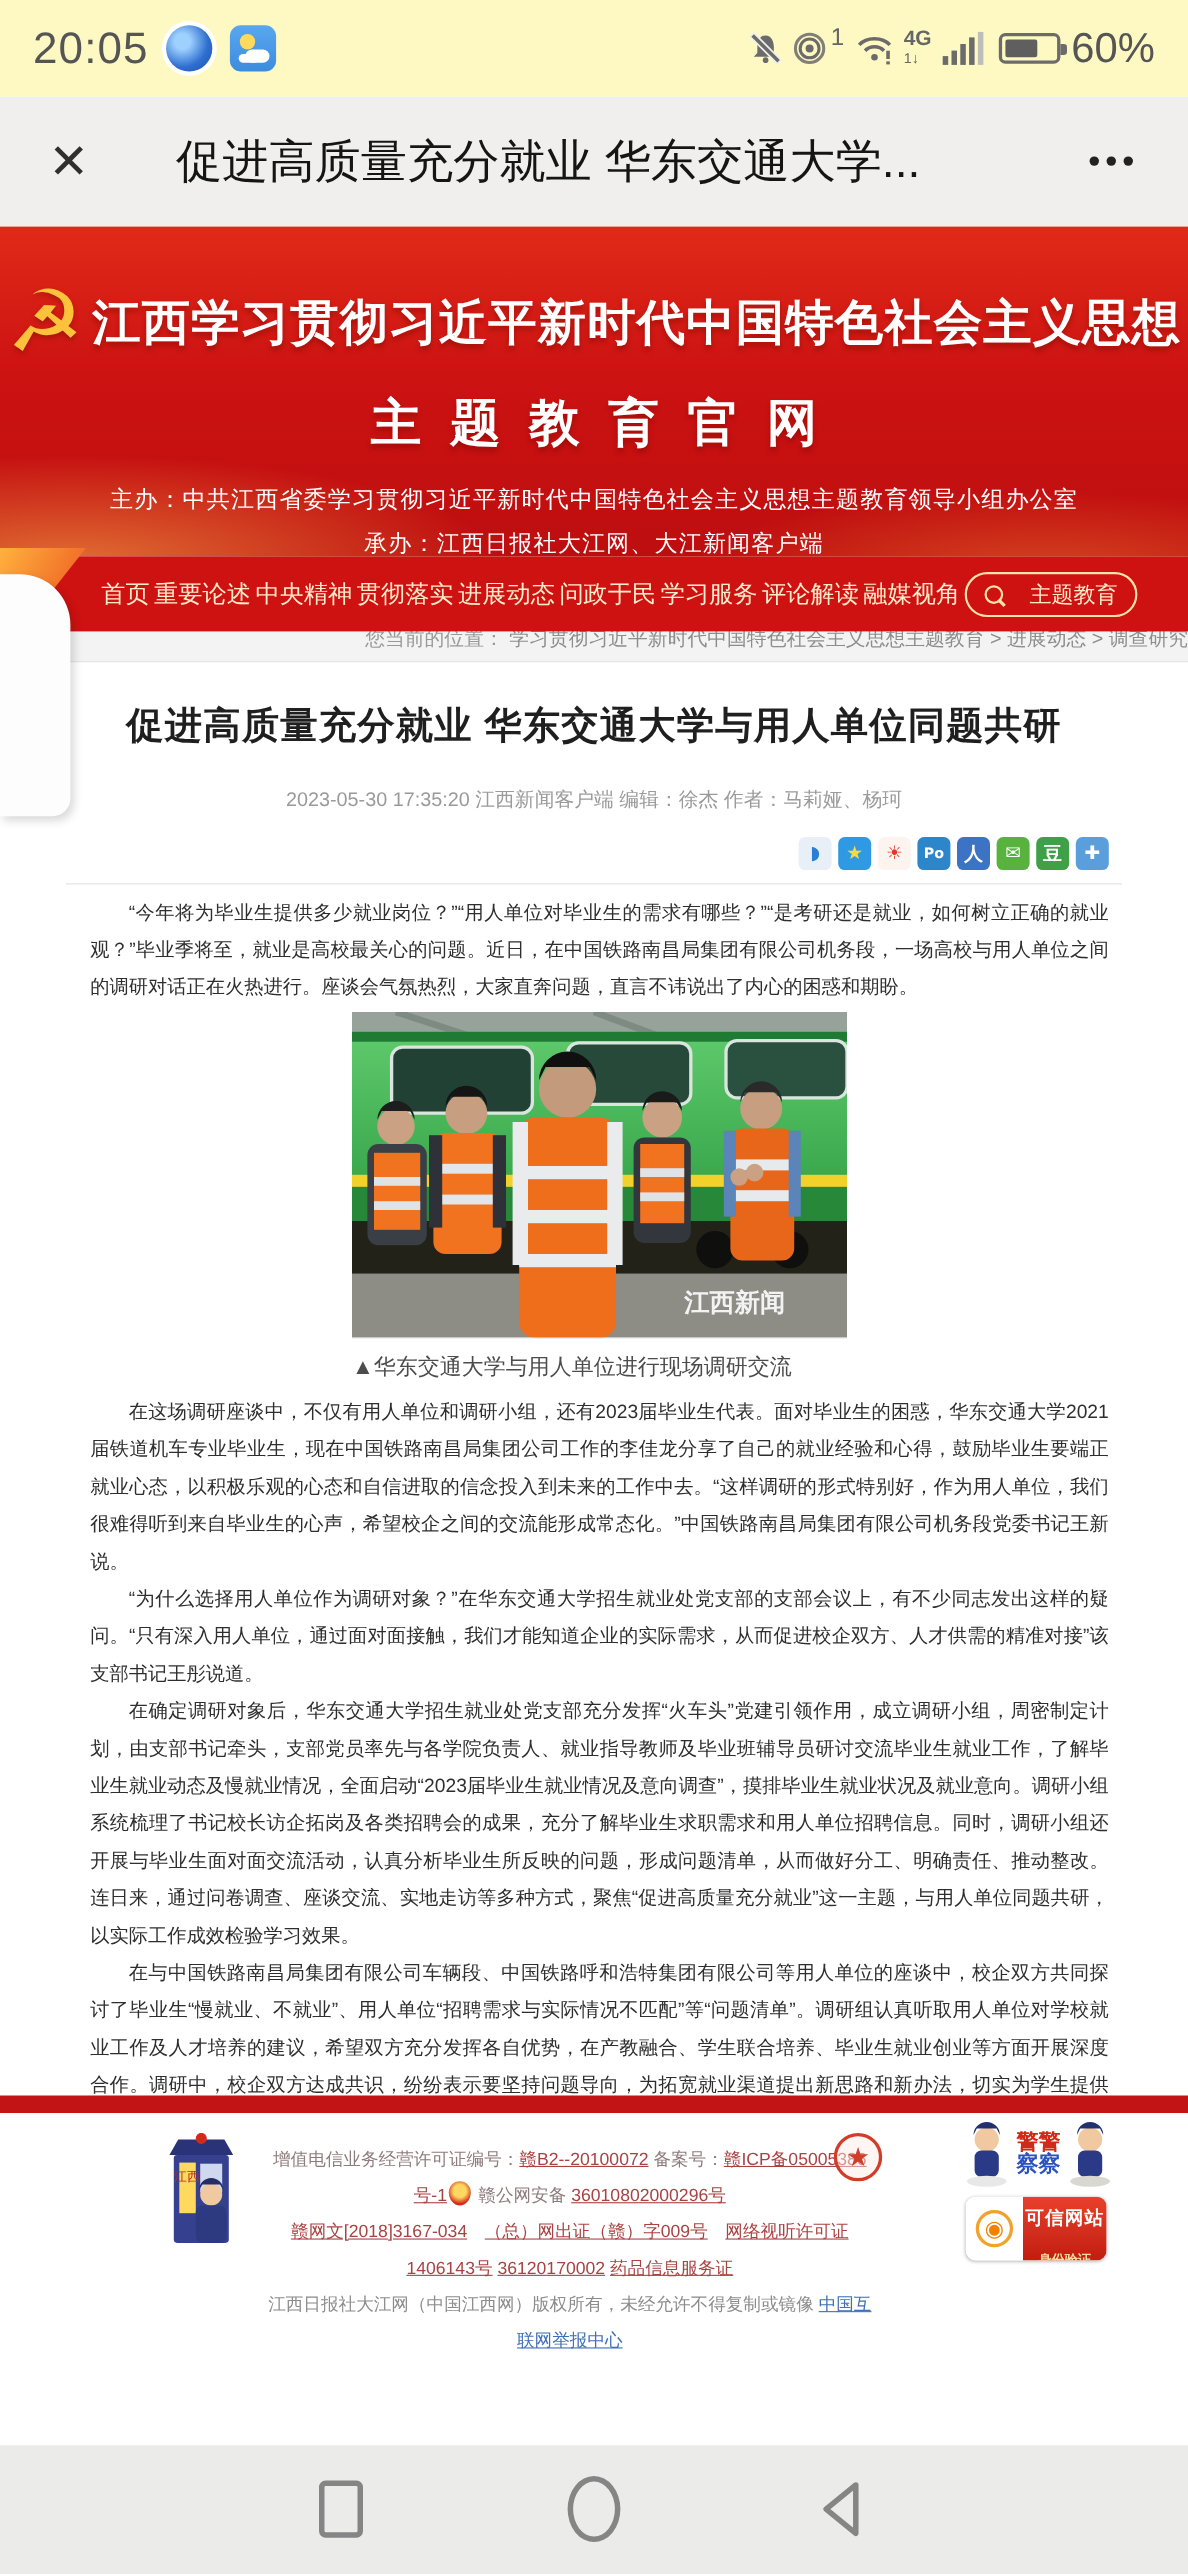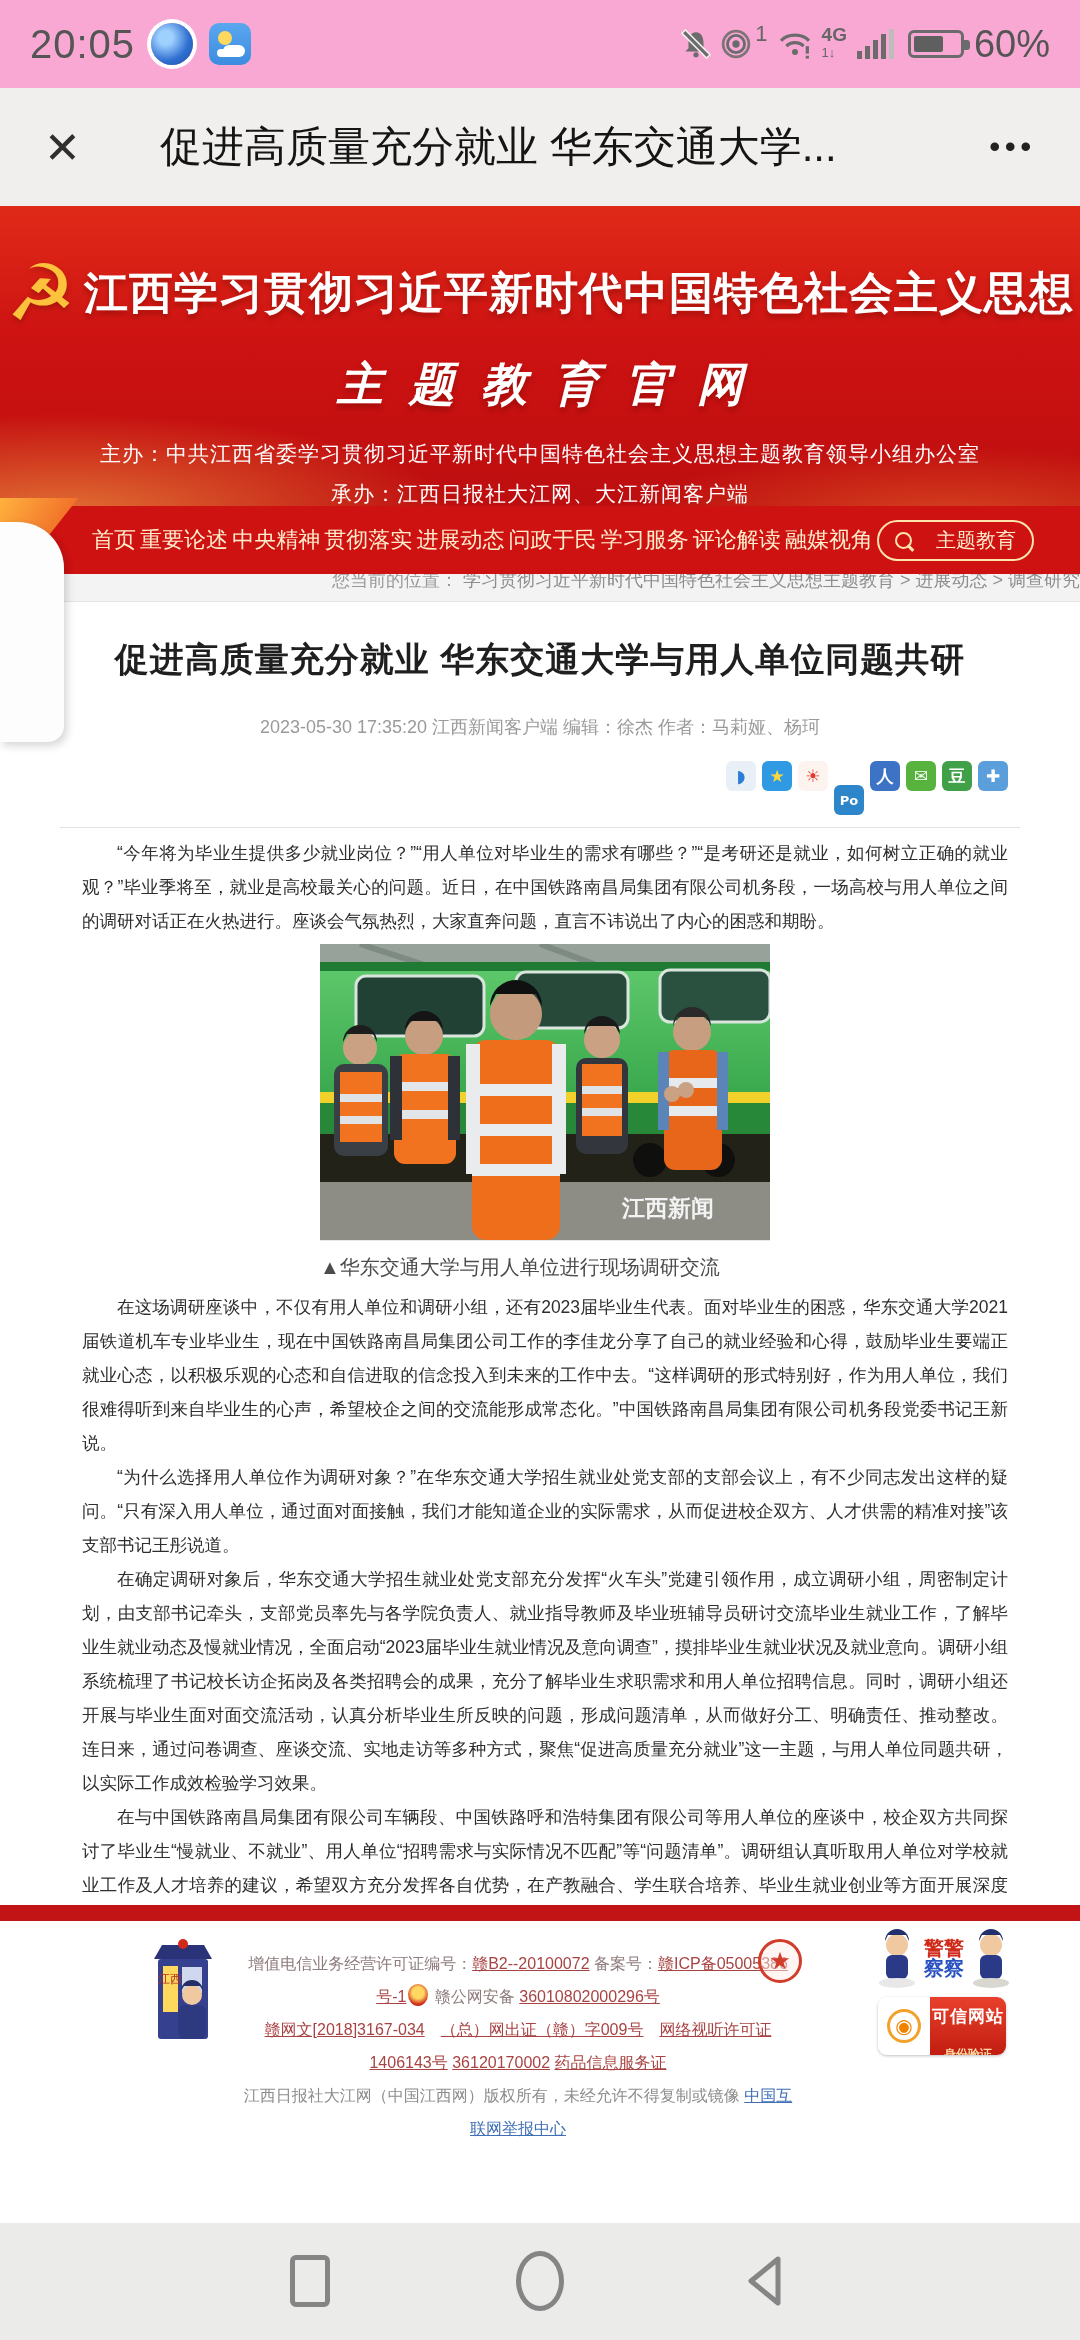--- a/index.html
+++ b/index.html
@@ -1,20 +1,20 @@
 <!DOCTYPE html>
 <html><head>
 <meta charset="utf-8">
 <style>
   * { margin:0; padding:0; box-sizing:border-box; }
   html,body { width:1080px; height:2340px; }
   body { position:relative; background:#ffffff; font-family:"Liberation Sans","DejaVu Sans",sans-serif; overflow:hidden; }
 
   
-  .status-bar { position:absolute; top:0; left:0; width:1080px; height:88px; background:#f9a8d4;
+  .status-bar { position:absolute; top:0; left:0; width:1080px; height:88px; background:#fef9c3;
     display:flex; align-items:center; padding:0 30px; color:#5c5c5c; }
   .sb-time { font-size:40px; color:#555; letter-spacing:1px; }
   .sb-app { width:42px; height:42px; border-radius:10px; margin-left:16px; display:inline-block; }
   .sb-browser { background:radial-gradient(circle at 35% 35%, #9fd1ff 0 18%, #2f6fd0 60%, #1d4fa8 100%); border-radius:50%; box-shadow:0 0 0 4px #fff; }
   .sb-weather { background:linear-gradient(180deg,#5aa7ef,#3c8ce0); position:relative; }
   .sb-weather::before { content:""; position:absolute; left:9px; top:8px; width:14px; height:14px; border-radius:50%; background:#ffd95e; }
   .sb-weather::after { content:""; position:absolute; right:6px; bottom:8px; width:22px; height:12px; border-radius:10px; background:#fff; box-shadow:-8px 2px 0 -2px #fff; }
   .sb-right { margin-left:auto; display:flex; align-items:center; gap:10px; }
   .sb-sup { font-size:22px; color:#666; margin-left:-6px; margin-top:-20px; }
   .sb-4g { font-size:19px; font-weight:bold; color:#666; line-height:16px; text-align:left; }
@@ -37,21 +37,21 @@
   
   .banner { position:absolute; top:206px; left:0; width:1080px; height:300px; overflow:hidden;
     background:linear-gradient(180deg,#e02a18 0%,#cd1212 45%,#bd0e0f 100%); }
   .banner::before { content:""; position:absolute; inset:0;
     background:radial-gradient(ellipse 60% 55% at 6% 102%, rgba(255,190,80,.55), transparent 60%),
                radial-gradient(ellipse 55% 45% at 88% 105%, rgba(255,160,60,.38), transparent 55%); }
   .bn-row1 { position:relative; display:flex; justify-content:center; align-items:center; margin-top:42px; }
   .bn-emblem { font-size:78px; color:#fcc23c; margin-right:8px; text-shadow:0 3px 5px rgba(100,20,0,.4); font-family:"DejaVu Sans",sans-serif; }
   .bn-t1 { font-size:44px; font-weight:bold; color:#fff; letter-spacing:1px; text-shadow:0 4px 5px rgba(110,10,0,.45); }
   .bn-t2 { position:relative; text-align:center; font-size:46px; font-weight:bold; color:#fff;
-    letter-spacing:26px; margin-top:16px; text-indent:26px; text-shadow:0 4px 5px rgba(110,10,0,.45);font-style:italic; }
+    letter-spacing:26px; margin-top:16px; text-indent:26px; text-shadow:0 4px 5px rgba(110,10,0,.45); }
   .bn-sub { position:relative; text-align:center; color:#ffffff; font-size:21px; margin-top:24px; letter-spacing:1px; }
   .bn-sub2 { margin-top:12px; }
 
   
   .nav { position:absolute; top:506px; left:0; width:1080px; height:68px; background:#ce1111;
     display:flex; align-items:center; padding:0 46px 0 92px; justify-content:space-between; z-index:3; }
   .nav-item { color:#ffeccb; font-size:22px; white-space:nowrap; }
   .nav-search { display:flex; align-items:center; gap:24px; border:2px solid #ffe3ae; border-radius:28px;
     padding:5px 16px; color:#ffeccb; font-size:20px; }
   .lens { width:17px; height:17px; border:2px solid #ffe3ae; border-radius:50%; position:relative; display:inline-block; }
@@ -191,21 +191,21 @@
   <a>学习贯彻习近平新时代中国特色社会主义思想主题教育 &gt; 进展动态 &gt; 调查研究</a>
 </div>
 
 <div class="article">
   <div class="a-title">促进高质量充分就业 华东交通大学与用人单位同题共研</div>
   <div class="a-meta">2023-05-30 17:35:20  江西新闻客户端  编辑：徐杰  作者：马莉娅、杨珂</div>
   <div class="share-row">
     <span class="share-icon" style="background: rgb(233, 239, 246); color: rgb(42, 127, 212);">◗</span>
     <span class="share-icon" style="background: rgb(47, 154, 227); color: rgb(255, 216, 61);">★</span>
     <span class="share-icon" style="background: rgb(253, 243, 239); color: rgb(230, 54, 42);">☀</span>
-    <span class="share-icon" style="font-size: 13px; background: rgb(45, 134, 201); color: rgb(255, 255, 255); margin-top: 24px;">Po</span>
+    <span class="share-icon" style="font-size: 13px; background: rgb(45, 134, 201); color: rgb(255, 255, 255);">Po</span>
     <span class="share-icon" style="background: rgb(61, 115, 196); color: rgb(255, 255, 255);">人</span>
     <span class="share-icon" style="background: rgb(87, 179, 62); color: rgb(255, 255, 255);">✉</span>
     <span class="share-icon" style="background: rgb(63, 160, 72); color: rgb(255, 255, 255);">豆</span>
     <span class="share-icon" style="background: rgb(90, 159, 219); color: rgb(255, 255, 255);">✚</span>
   </div>
   <div class="a-divider"></div>
   <div class="a-body">
     <p>“今年将为毕业生提供多少就业岗位？”“用人单位对毕业生的需求有哪些？”“是考研还是就业，如何树立正确的就业观？”毕业季将至，就业是高校最关心的问题。近日，在中国铁路南昌局集团有限公司机务段，一场高校与用人单位之间的调研对话正在火热进行。座谈会气氛热烈，大家直奔问题，直言不讳说出了内心的困惑和期盼。</p>
 
     <div class="photo-wrap">

